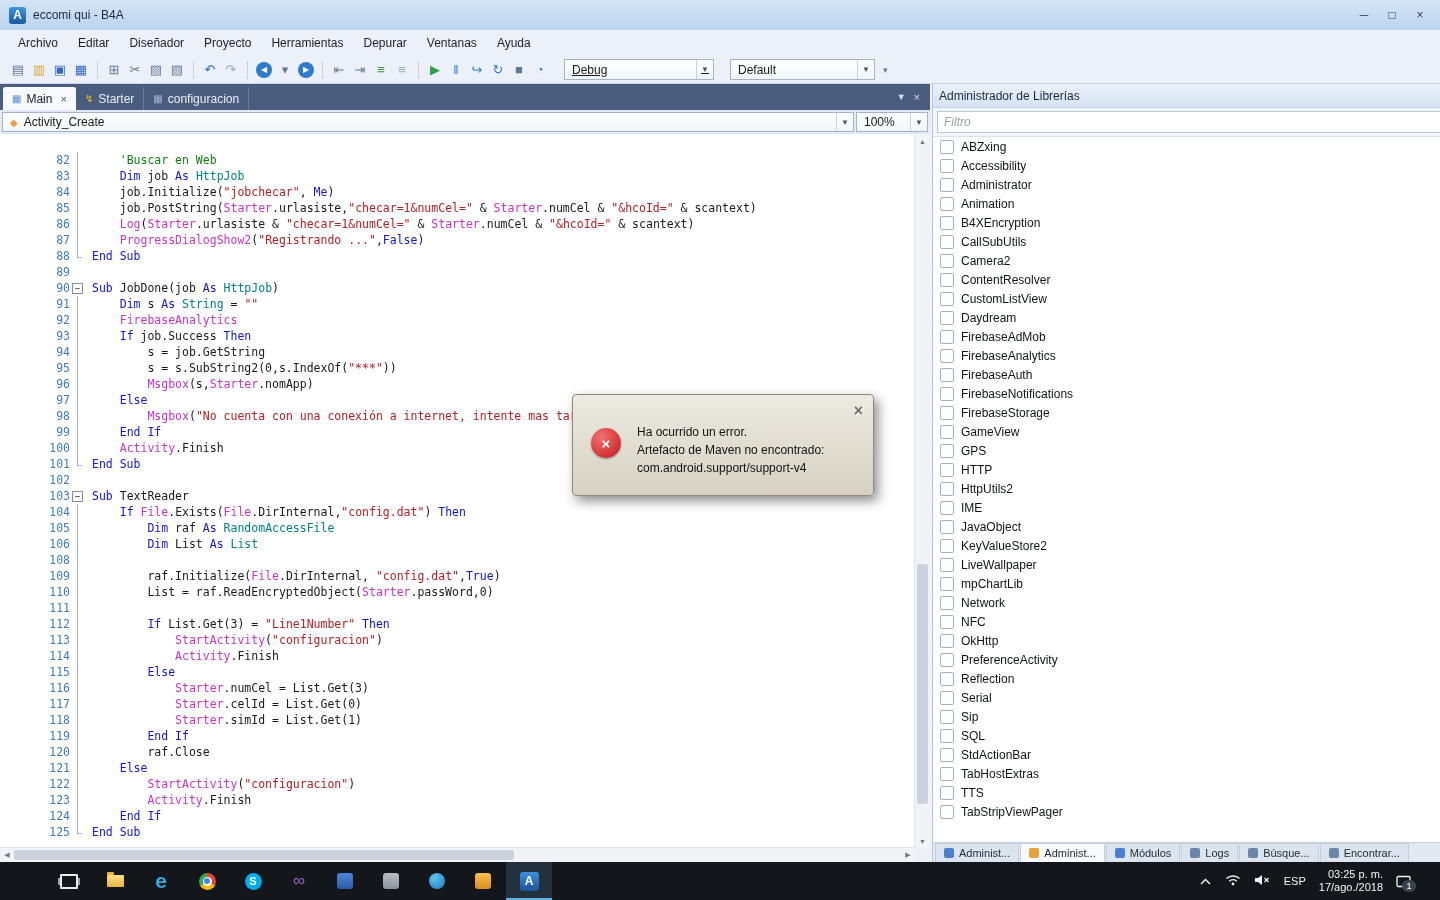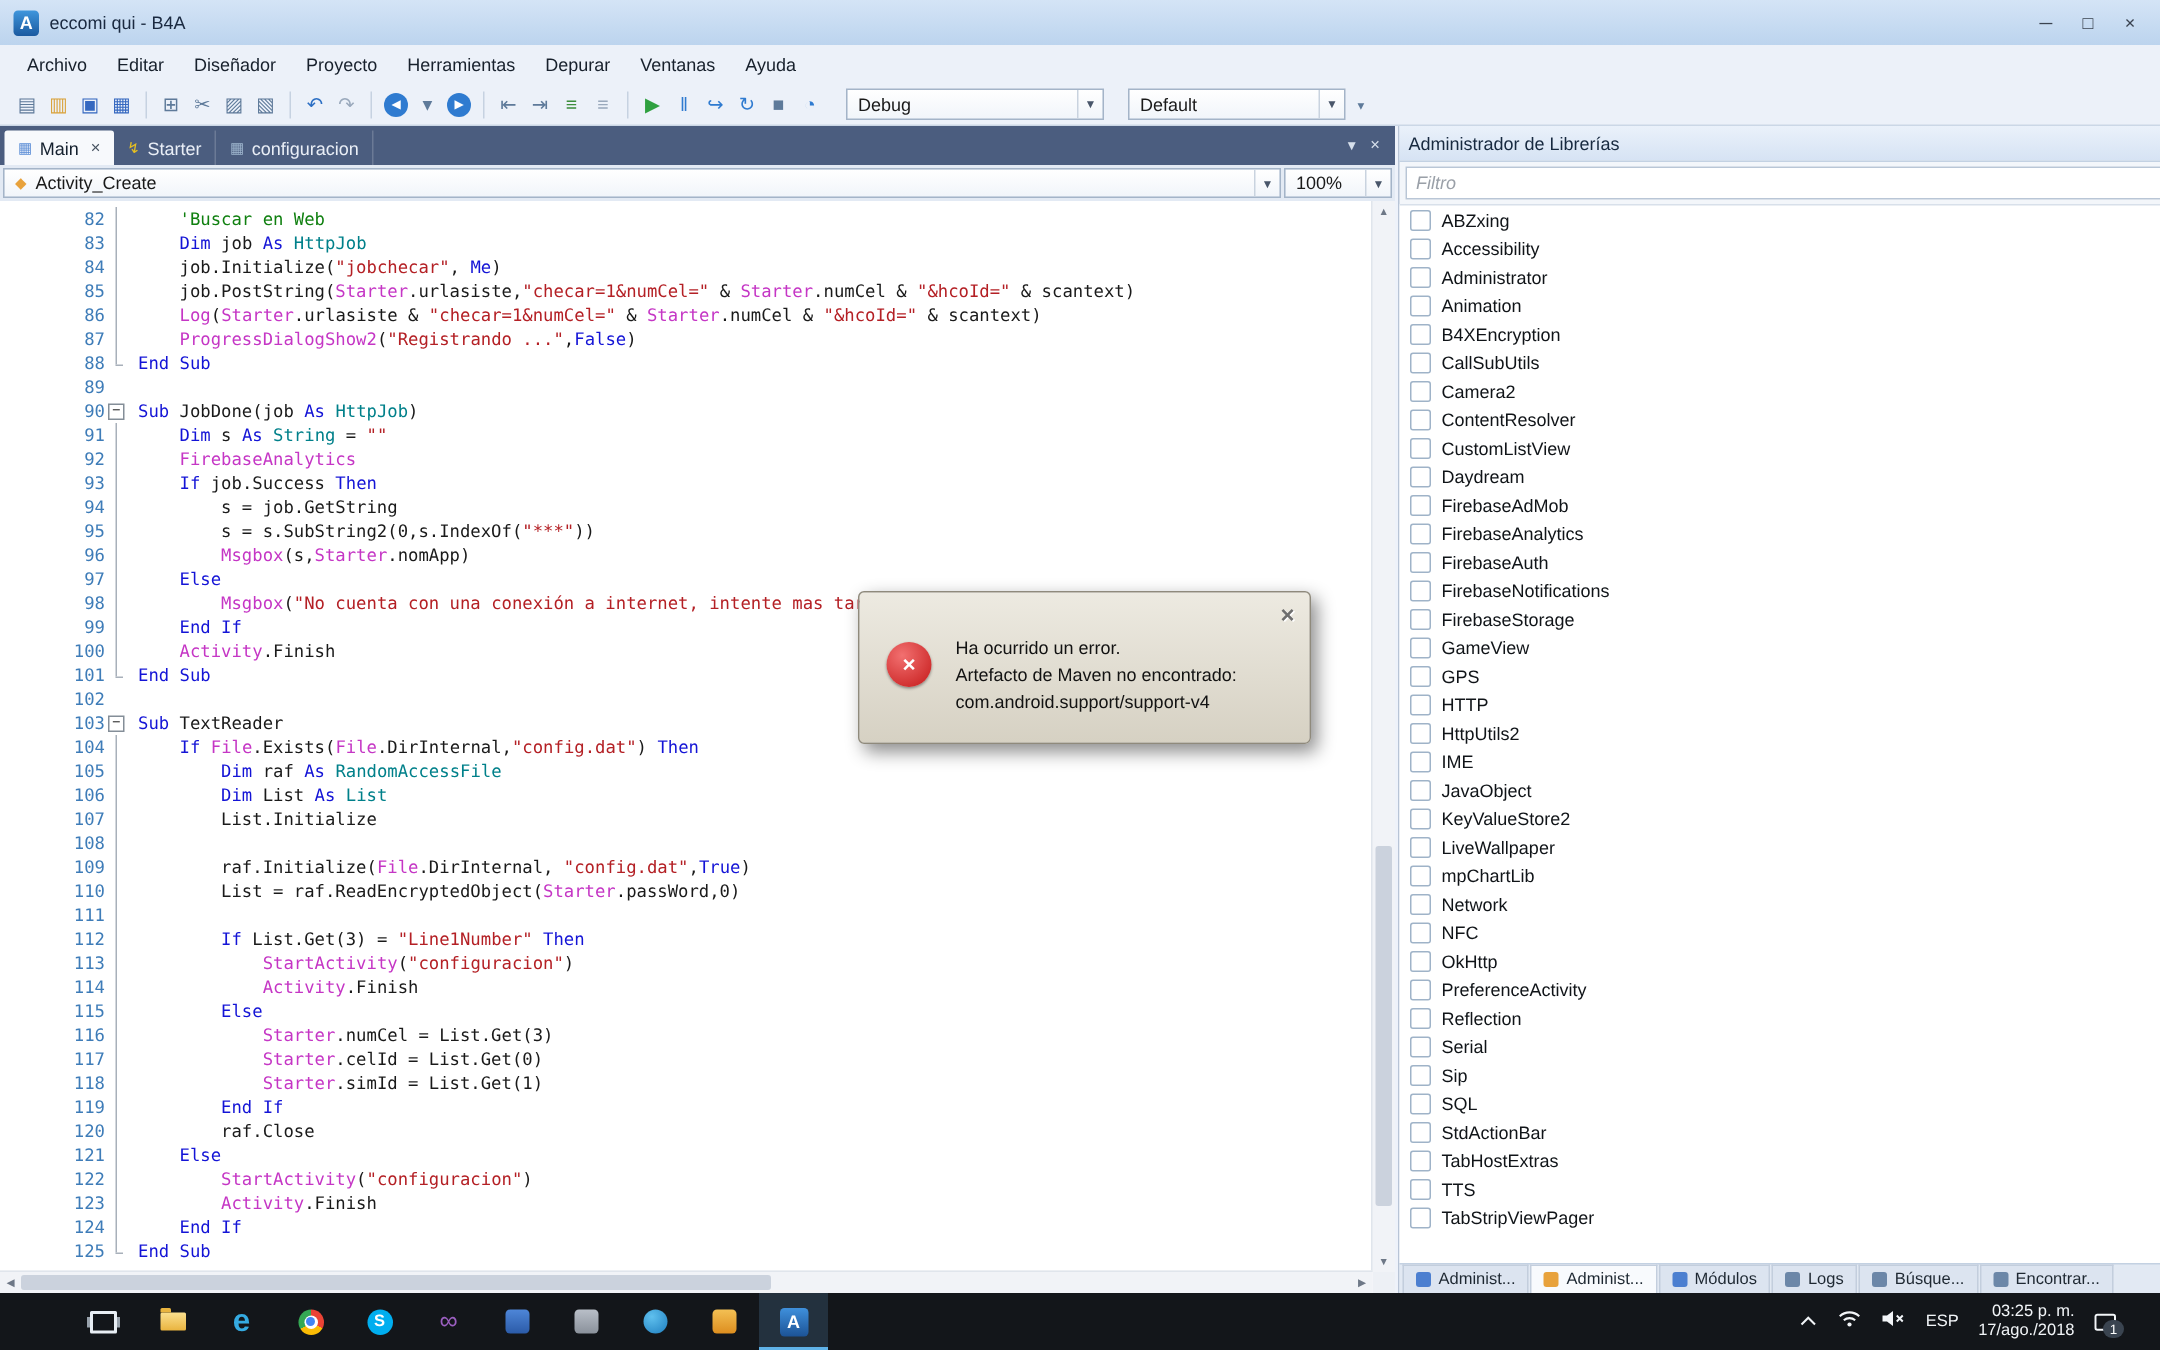--- a/index.html
+++ b/index.html
@@ -24,40 +24,40 @@
   .toolbar{position:absolute;left:0;top:56px;width:1440px;height:28px;background:#ECF1F9;border-bottom:1px solid #CBD7E6;
     display:flex;align-items:center;padding-left:8px;box-sizing:border-box;}
   #tb-buttons{display:flex;align-items:center;gap:1px;}
   .tb-btn{width:20px;height:20px;display:flex;align-items:center;justify-content:center;font-size:13px;border-radius:2px;}
   .tb-btn.circle{width:16px;height:16px;border-radius:50%;font-size:8px;margin:0 2px;}
   .tb-sep{width:1px;height:18px;background:#C6D2E1;margin:0 5px;display:inline-block;}
   .combo{height:21px;border:1px solid #A4B4C8;background:linear-gradient(#FFFFFF,#F1F5FA);
     display:flex;align-items:center;font-size:12px;color:#1A1A1A;padding-left:7px;box-sizing:border-box;}
   .combo .arrow{margin-left:auto;width:16px;height:100%;display:flex;align-items:center;justify-content:center;
     border-left:1px solid #C9D3DF;color:#49566A;font-size:8px;}
-  .combo-debug{width:172px;margin-left:14px;}
+  .combo-debug{width:150px;margin-left:14px;text-decoration:underline;}
   .combo-default{width:145px;margin-left:16px;}
   .tb-overflow{margin-left:8px;color:#5E7A9A;font-size:9px;}
 
   
   .editor-pane{position:absolute;left:0;top:84px;width:930px;height:778px;background:#fff;}
   .tabstrip{position:absolute;left:0;top:0;width:100%;height:26px;background:#4B5D7F;display:flex;align-items:flex-end;padding-left:3px;box-sizing:border-box;}
   .tab{height:23px;display:flex;align-items:center;gap:5px;padding:0 9px;font-size:12px;color:#E9EEF6;border-right:1px solid rgba(255,255,255,.18);}
   .tab.active{background:#F7F9FC;color:#14202E;border-radius:2px 2px 0 0;border-right:none;}
   .tab-ic{font-size:10px;}
   .tab-x{margin-left:3px;color:#45515F;font-size:11px;}
   .ts-right{margin-left:auto;display:flex;align-items:center;gap:8px;padding-right:10px;height:100%;}
   .ts-ic{color:#D7E0EC;font-size:9px;}
   .subbar{position:absolute;left:0;top:26px;width:100%;height:24px;background:#E3EAF4;display:flex;align-items:center;padding:1px 2px;box-sizing:border-box;gap:2px;}
   .combo-sub{flex:1;height:20px;}
   .combo-zoom{width:72px;height:20px;}
   .sub-ic{color:#E8A23C;font-size:10px;margin-right:6px;}
 
   .code{position:absolute;left:0;top:50px;right:15px;bottom:14px;background:#fff;overflow:hidden;
-    font-family:"DejaVu Sans Mono",monospace;font-size:11.5px;padding-top:4px;}
+    font-family:"DejaVu Sans Mono",monospace;font-size:11.5px;padding-top:18px;}
   .cl{display:flex;height:16px;line-height:16px;white-space:pre;}
   .ln{width:70px;text-align:right;color:#3E7CB8;flex:none;}
   .fold{width:16px;flex:none;position:relative;}
   .f-line::before{content:'';position:absolute;left:7px;top:0;height:16px;border-left:1px solid #A8B0BA;}
   .f-end::before{content:'';position:absolute;left:7px;top:0;height:9px;border-left:1px solid #A8B0BA;}
   .f-end::after{content:'';position:absolute;left:7px;top:9px;width:5px;border-top:1px solid #A8B0BA;}
   .f-box::before{content:'\2212';position:absolute;left:2px;top:3px;width:9px;height:9px;border:1px solid #848E98;background:#fff;
     color:#333;font:9px/9px "DejaVu Sans Mono",monospace;text-align:center;}
   .ct{padding-left:6px;}
   .sk{color:#1414D6;} .sy{color:#00808A;} .ss{color:#B42025;} .sm{color:#C536C5;} .sp{color:#1A1A1A;} .sc{color:#108010;}
@@ -258,21 +258,20 @@
           <div class="cl"><span class="ln">97</span><span class="fold f-line"></span><span class="ct">    <span class="sk">Else</span></span></div>
           <div class="cl"><span class="ln">98</span><span class="fold f-line"></span><span class="ct">        <span class="sm">Msgbox</span><span class="sp">(</span><span class="ss">"No cuenta con una conexión a internet, intente mas tarde."</span><span class="sp">,</span><span class="sm">Starter</span><span class="sp">.nomApp)</span></span></div>
           <div class="cl"><span class="ln">99</span><span class="fold f-line"></span><span class="ct">    <span class="sk">End If</span></span></div>
           <div class="cl"><span class="ln">100</span><span class="fold f-line"></span><span class="ct">    <span class="sm">Activity</span><span class="sp">.Finish</span></span></div>
           <div class="cl"><span class="ln">101</span><span class="fold f-end"></span><span class="ct"><span class="sk">End Sub</span></span></div>
           <div class="cl"><span class="ln">102</span><span class="fold"></span><span class="ct"></span></div>
           <div class="cl"><span class="ln">103</span><span class="fold f-box"></span><span class="ct"><span class="sk">Sub</span><span class="sp"> TextReader</span></span></div>
           <div class="cl"><span class="ln">104</span><span class="fold f-line"></span><span class="ct">    <span class="sk">If</span><span class="sp"> </span><span class="sm">File</span><span class="sp">.Exists(</span><span class="sm">File</span><span class="sp">.DirInternal,</span><span class="ss">"config.dat"</span><span class="sp">) </span><span class="sk">Then</span></span></div>
           <div class="cl"><span class="ln">105</span><span class="fold f-line"></span><span class="ct">        <span class="sk">Dim</span><span class="sp"> raf </span><span class="sk">As</span><span class="sp"> </span><span class="sy">RandomAccessFile</span></span></div>
           <div class="cl"><span class="ln">106</span><span class="fold f-line"></span><span class="ct">        <span class="sk">Dim</span><span class="sp"> List </span><span class="sk">As</span><span class="sp"> </span><span class="sy">List</span></span></div>
-          <div class="cl"><span class="ln">107</span><span class="fold f-line"></span><span class="ct">        <span class="sp">List.Initialize</span></span></div>
           <div class="cl"><span class="ln">108</span><span class="fold f-line"></span><span class="ct"></span></div>
           <div class="cl"><span class="ln">109</span><span class="fold f-line"></span><span class="ct">        <span class="sp">raf.Initialize(</span><span class="sm">File</span><span class="sp">.DirInternal, </span><span class="ss">"config.dat"</span><span class="sp">,</span><span class="sk">True</span><span class="sp">)</span></span></div>
           <div class="cl"><span class="ln">110</span><span class="fold f-line"></span><span class="ct">        <span class="sp">List = raf.ReadEncryptedObject(</span><span class="sm">Starter</span><span class="sp">.passWord,0)</span></span></div>
           <div class="cl"><span class="ln">111</span><span class="fold f-line"></span><span class="ct"></span></div>
           <div class="cl"><span class="ln">112</span><span class="fold f-line"></span><span class="ct">        <span class="sk">If</span><span class="sp"> List.Get(3) = </span><span class="ss">"Line1Number"</span><span class="sp"> </span><span class="sk">Then</span></span></div>
           <div class="cl"><span class="ln">113</span><span class="fold f-line"></span><span class="ct">            <span class="sm">StartActivity</span><span class="sp">(</span><span class="ss">"configuracion"</span><span class="sp">)</span></span></div>
           <div class="cl"><span class="ln">114</span><span class="fold f-line"></span><span class="ct">            <span class="sm">Activity</span><span class="sp">.Finish</span></span></div>
           <div class="cl"><span class="ln">115</span><span class="fold f-line"></span><span class="ct">        <span class="sk">Else</span></span></div>
           <div class="cl"><span class="ln">116</span><span class="fold f-line"></span><span class="ct">            <span class="sm">Starter</span><span class="sp">.numCel = List.Get(3)</span></span></div>
           <div class="cl"><span class="ln">117</span><span class="fold f-line"></span><span class="ct">            <span class="sm">Starter</span><span class="sp">.celId = List.Get(0)</span></span></div>

